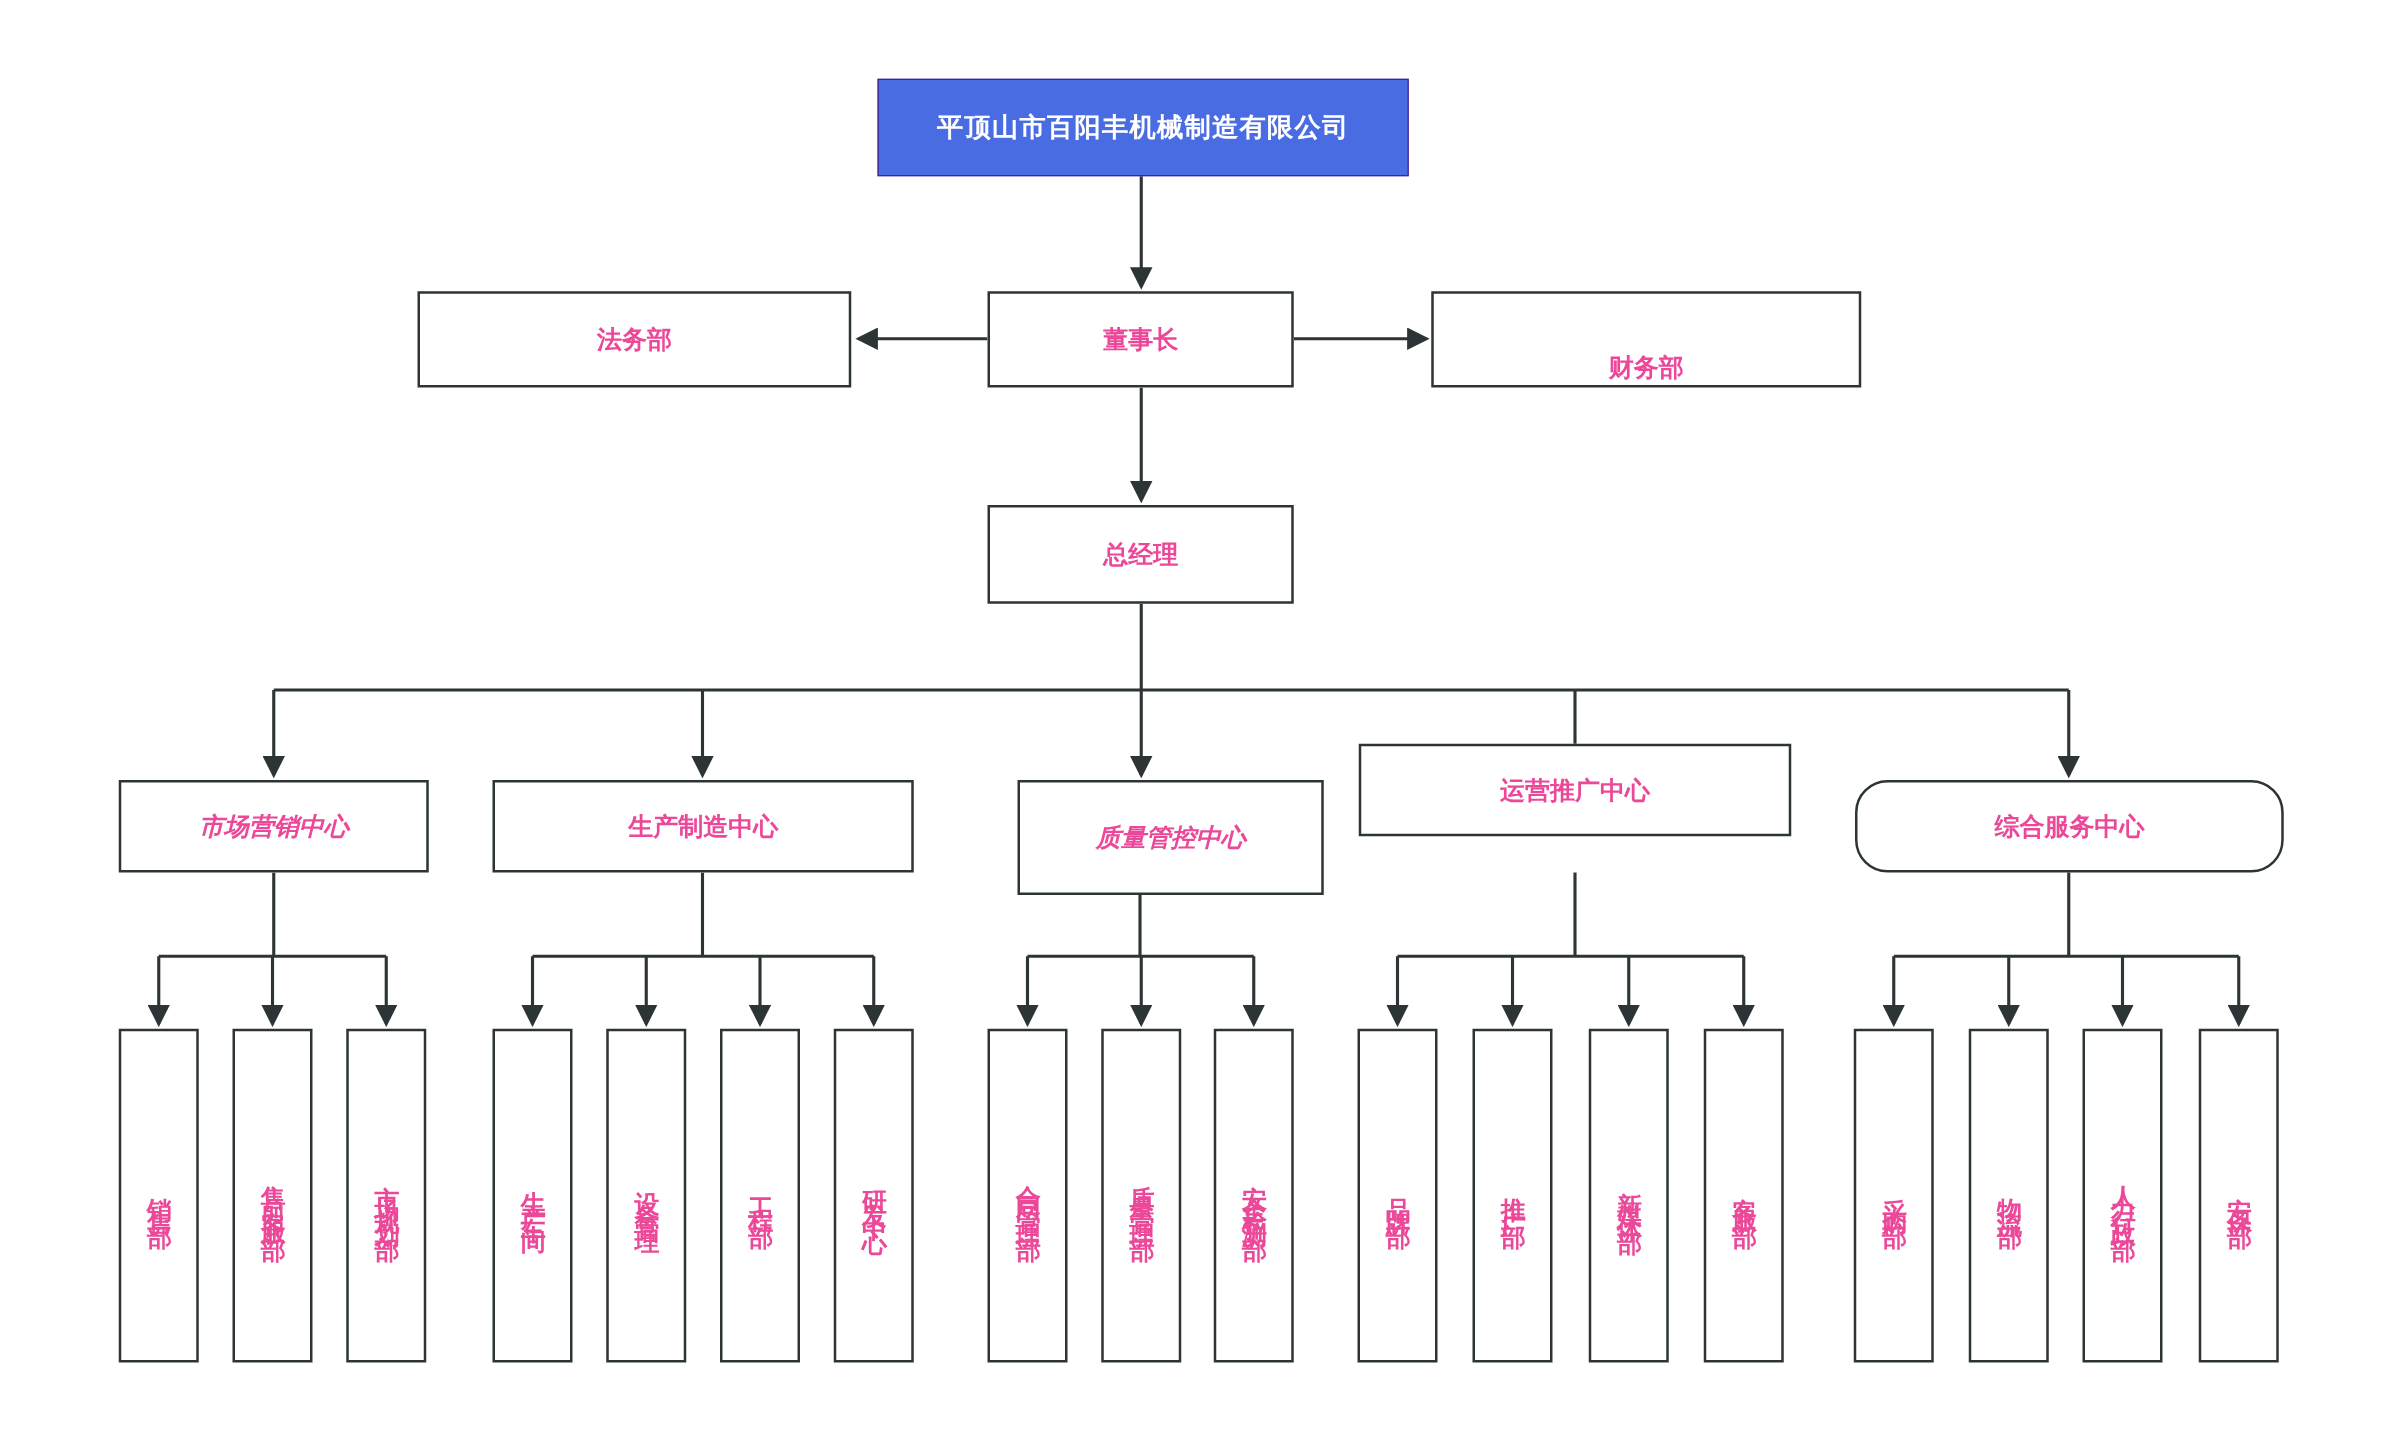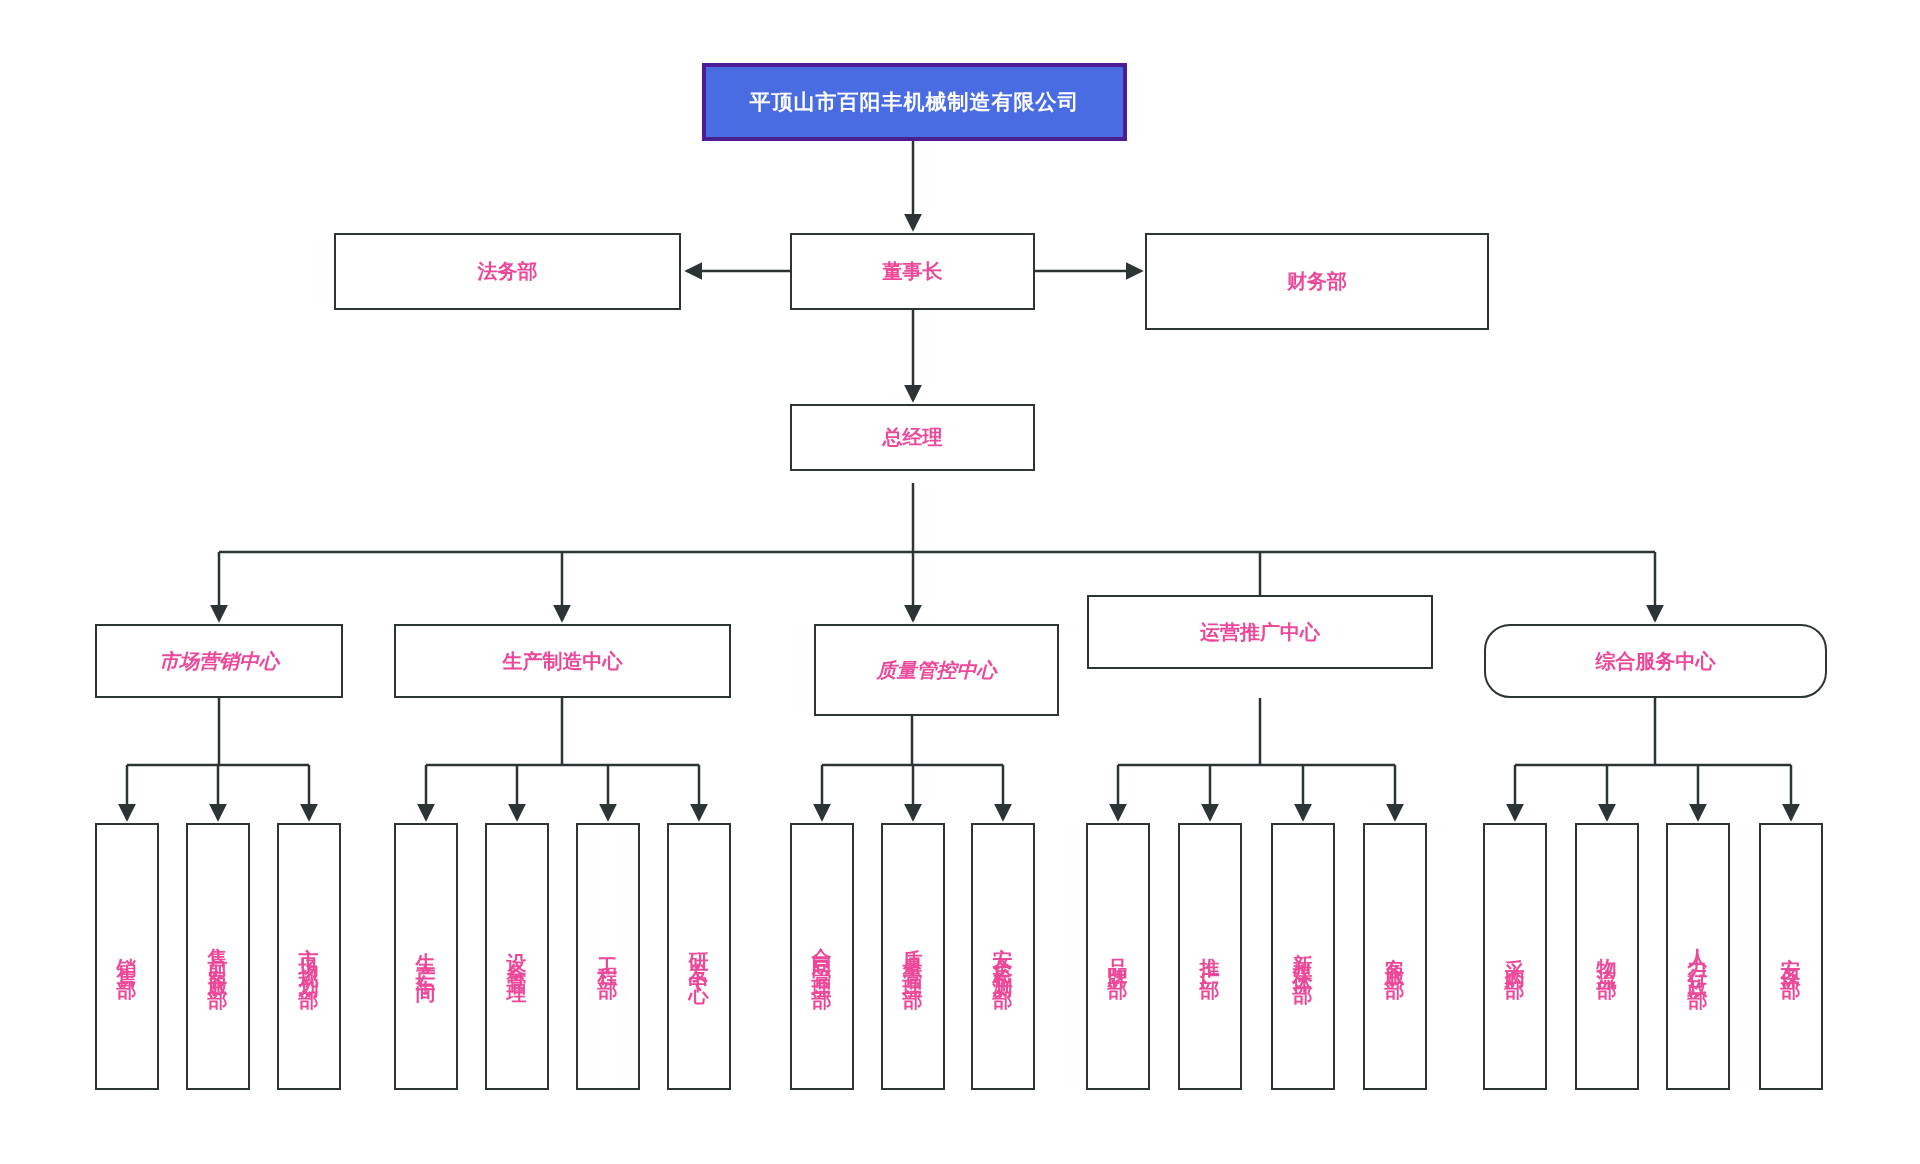--- a/index.html
+++ b/index.html
@@ -26,21 +26,21 @@
     align-items: center;
     justify-content: center;
     color: #ec4899;
     font-weight: bold;
     font-size: 20px;
     text-align: center;
     z-index: 2;
   }
   .node.title-node {
     background: #4a6ce3;
-    border: 4px solid #4c1d95;
+    border: 1px solid #4c1d95;
     color: #ffffff;
     font-size: 21px;
     letter-spacing: 1px;
   }
   .node.dept-node {
     font-size: 20px;
   }
   .dept-text {
     writing-mode: vertical-rl;
     text-orientation: upright;
@@ -115,25 +115,25 @@
   <div class="node title-node" style="left:702px; top:63px; width:425px; height:78px;">
     <span>平顶山市百阳丰机械制造有限公司</span>
   </div>
 
   <div class="node" style="left:334px; top:233px; width:347px; height:77px;">
     <span>法务部</span>
   </div>
   <div class="node" style="left:790px; top:233px; width:245px; height:77px;text-align:right;">
     <span>董事长</span>
   </div>
-  <div class="node" style="left:1145px; top:233px; width:344px; height:97px;">
+  <div class="node" style="left:1145px; top:233px; width:344px; height:77px;align-items:flex-end;">
     <span>财务部</span>
   </div>
 
-  <div class="node" style="left:790px; top:404px; width:245px; height:67px;">
+  <div class="node" style="left:790px; top:404px; width:245px; height:79px;">
     <span>总经理</span>
   </div>
 
   <div class="node" style="left:95px; top:624px; width:248px; height:74px;font-style:italic;">
     <span>市场营销中心</span>
   </div>
   <div class="node" style="left:394px; top:624px; width:337px; height:74px;font-family:Liberation Mono, monospace;">
     <span>生产制造中心</span>
   </div>
   <div class="node" style="left:814px; top:624px; width:245px; height:92px;font-style:italic;">

